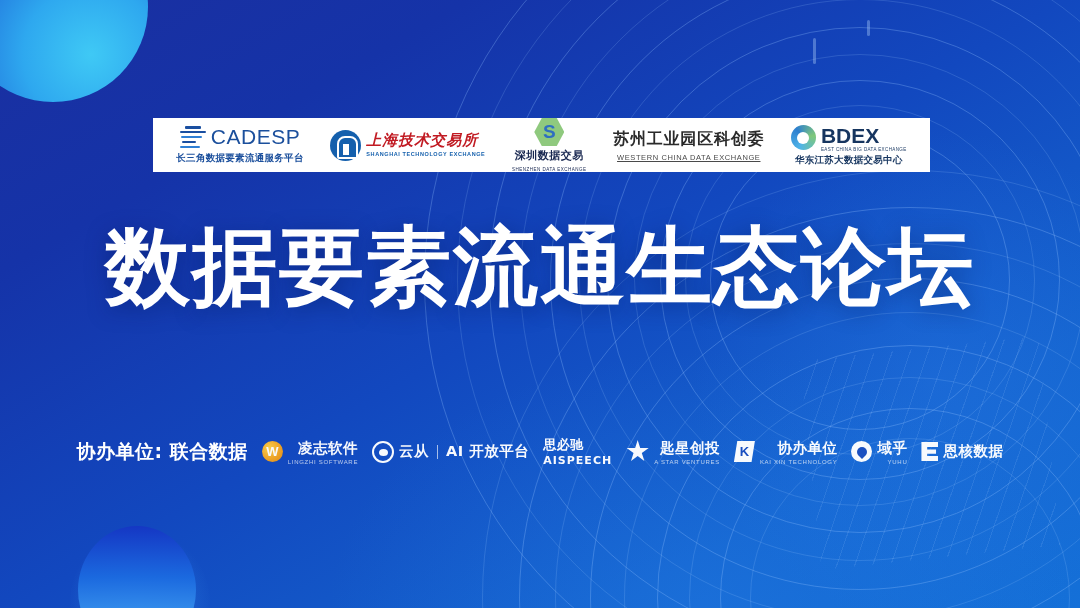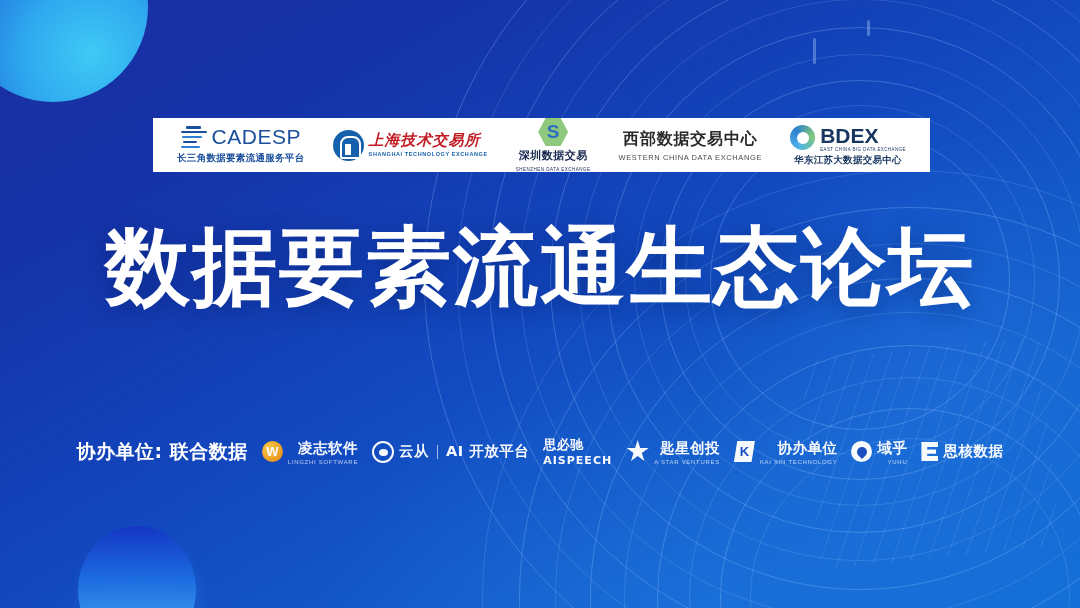--- a/index.html
+++ b/index.html
@@ -191,21 +191,21 @@
     position: absolute; left: 0; top: 0; width: 30px; height: 28px;
     display: flex; align-items: center; justify-content: center;
     color: #2f6fc0; font-size: 19px; font-weight: 700; font-family: "Liberation Sans", sans-serif;
   }
   .szde-cn { font-size: 11px; color: #17264f; font-weight: 700; letter-spacing: .5px; }
   .szde-en { font-size: 4.5px; color: #17264f; letter-spacing: .5px; margin-top: 2px; }
 
   
   .wcde { gap: 3px; }
   .wcde-cn { font-size: 16px; color: #2a2a2a; font-weight: 700; letter-spacing: .8px; }
-  .wcde-en { font-size: 7.5px; color: #4a4a4a; letter-spacing: .6px; }
+  .wcde-en { font-size: 7.5px; color: #4a4a4a; letter-spacing: .6px; text-decoration: underline; }
 
   
   .bdex { gap: 2px; }
   .bdex-top { display: flex; align-items: center; gap: 5px; }
   .bdex-mark {
     width: 25px; height: 25px; border-radius: 50%;
     background: conic-gradient(from 200deg, #4fb4e8 0deg, #2d7fcf 120deg, #7fc87a 240deg, #4fb4e8 360deg);
     position: relative;
   }
   .bdex-mark::after {
@@ -398,21 +398,21 @@
     <div class="logo-cell szde">
       <span class="szde-mark">
         <span class="hexa"></span>
           <span class="s">S</span>
       </span>
       <span class="szde-cn">深圳数据交易</span>
       <span class="szde-en">SHENZHEN DATA EXCHANGE</span>
     </div>
 
     <div class="logo-cell wcde">
-      <span class="wcde-cn">西部数据交易中心</span>
+      <span class="wcde-cn">苏州工业园区科创委</span>
       <span class="wcde-en">WESTERN CHINA DATA EXCHANGE</span>
     </div>
 
     <div class="logo-cell bdex">
       <span class="bdex-top">
         <span class="bdex-mark"></span>
         <span style="display:flex;flex-direction:column;align-items:flex-start;">
           <span class="bdex-word">BDEX</span>
           <span class="bdex-en">EAST CHINA BIG DATA EXCHANGE</span>
         </span>

